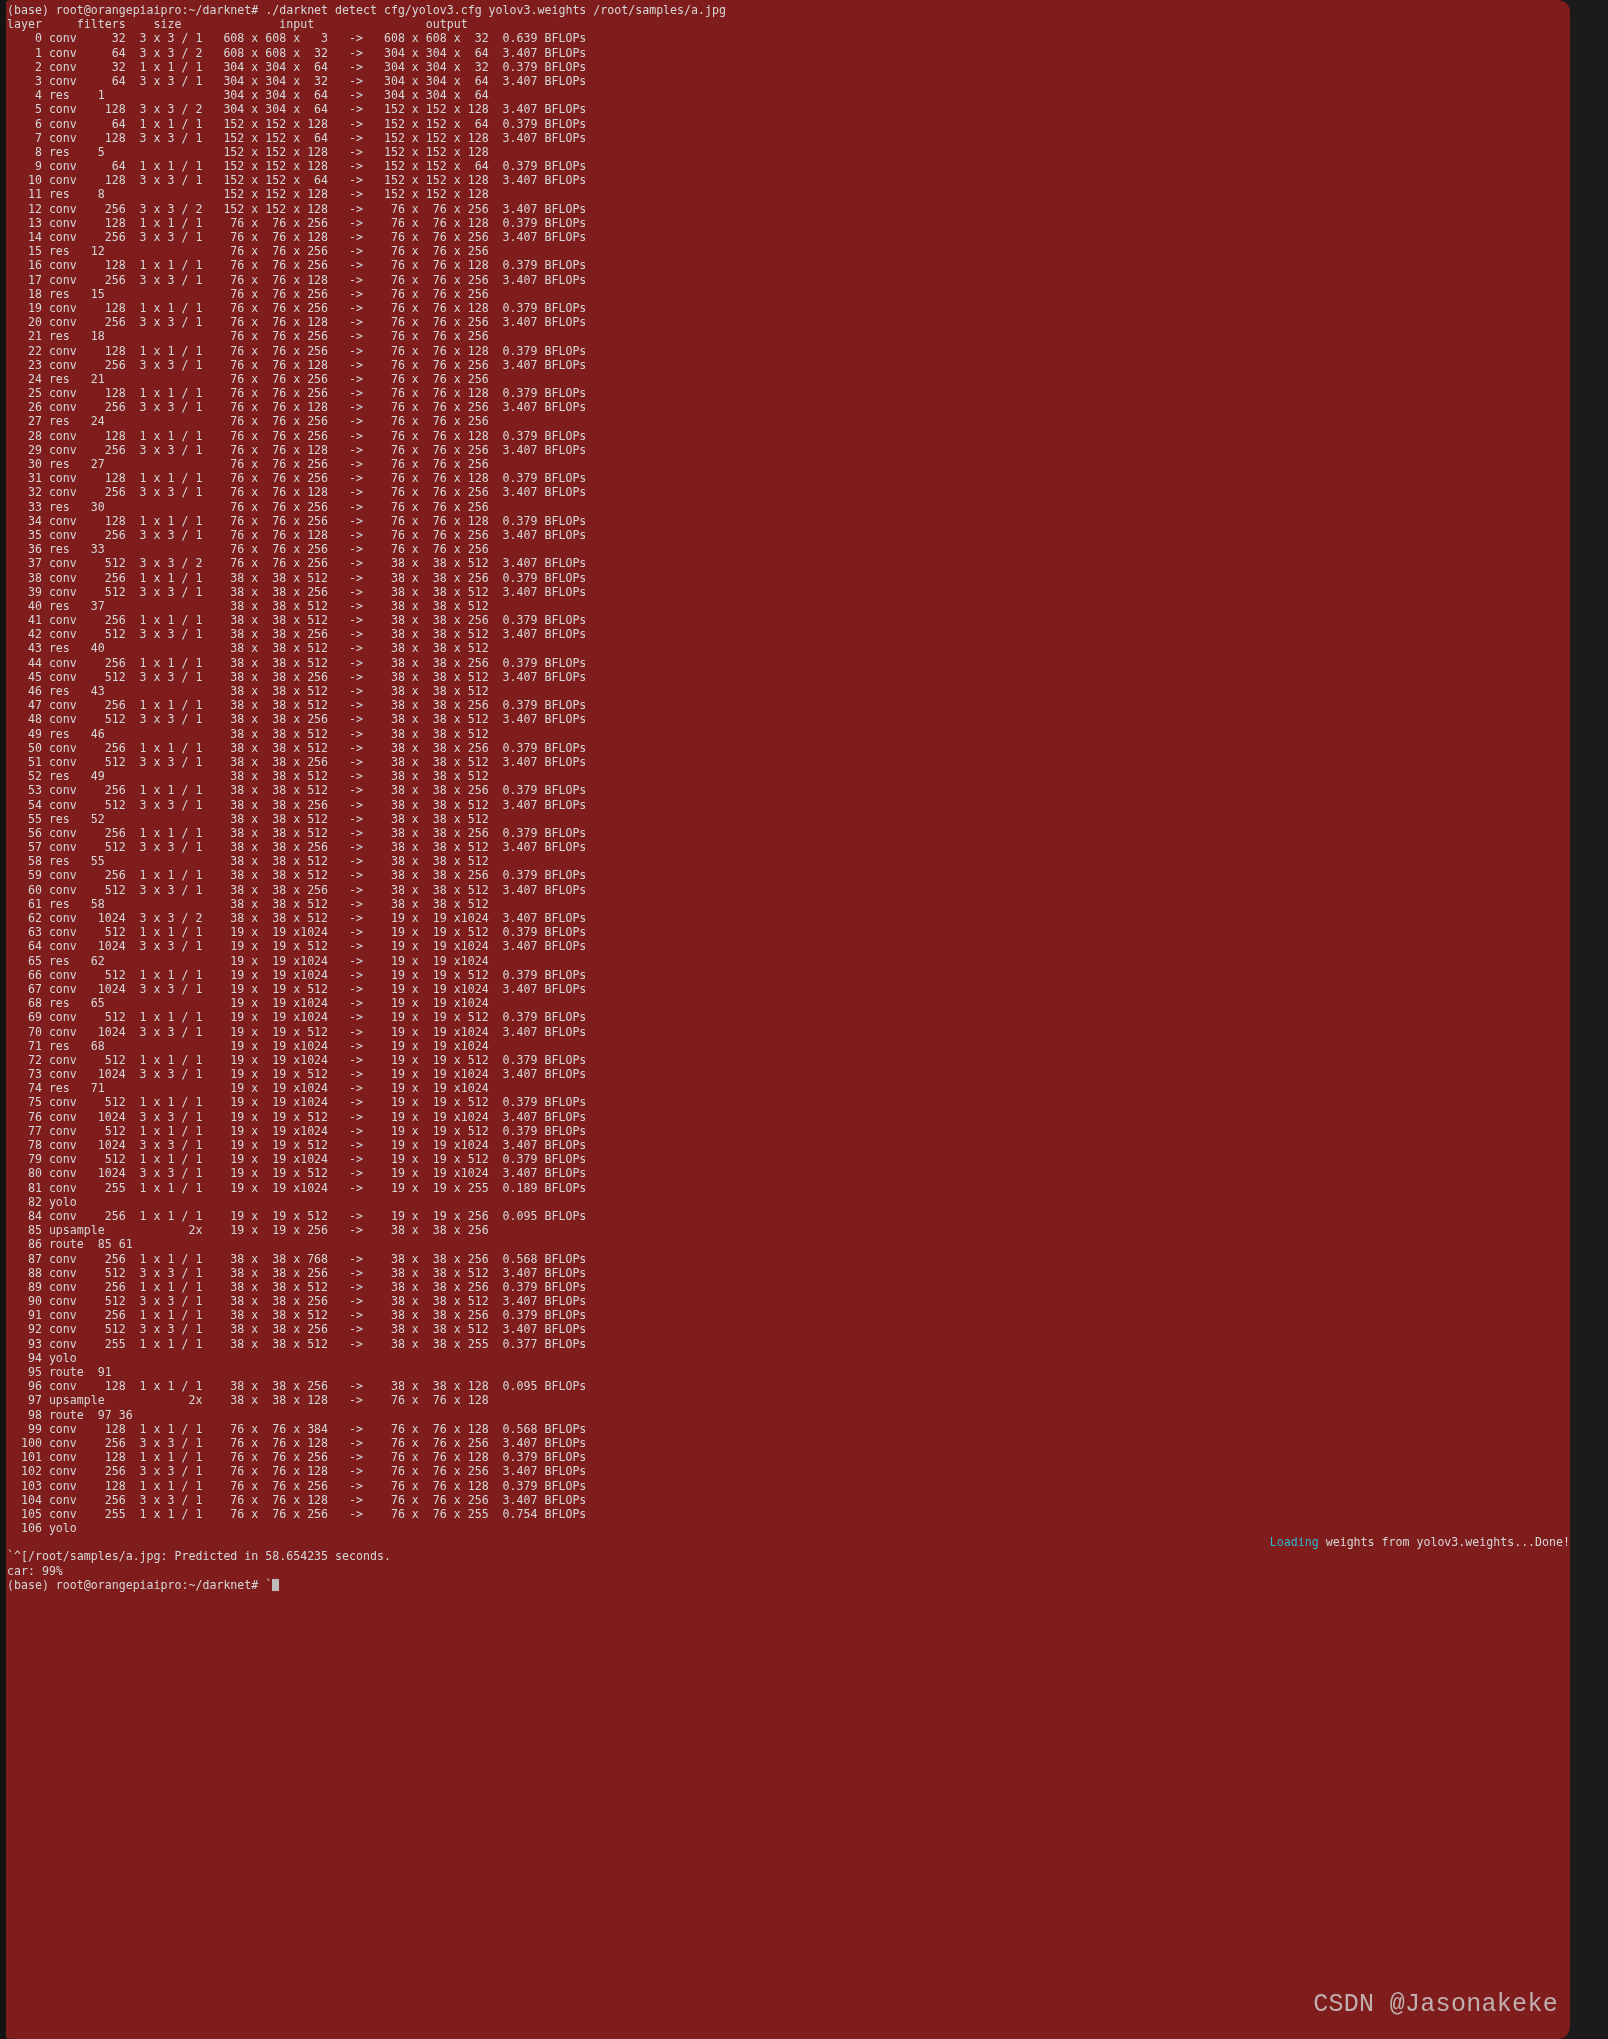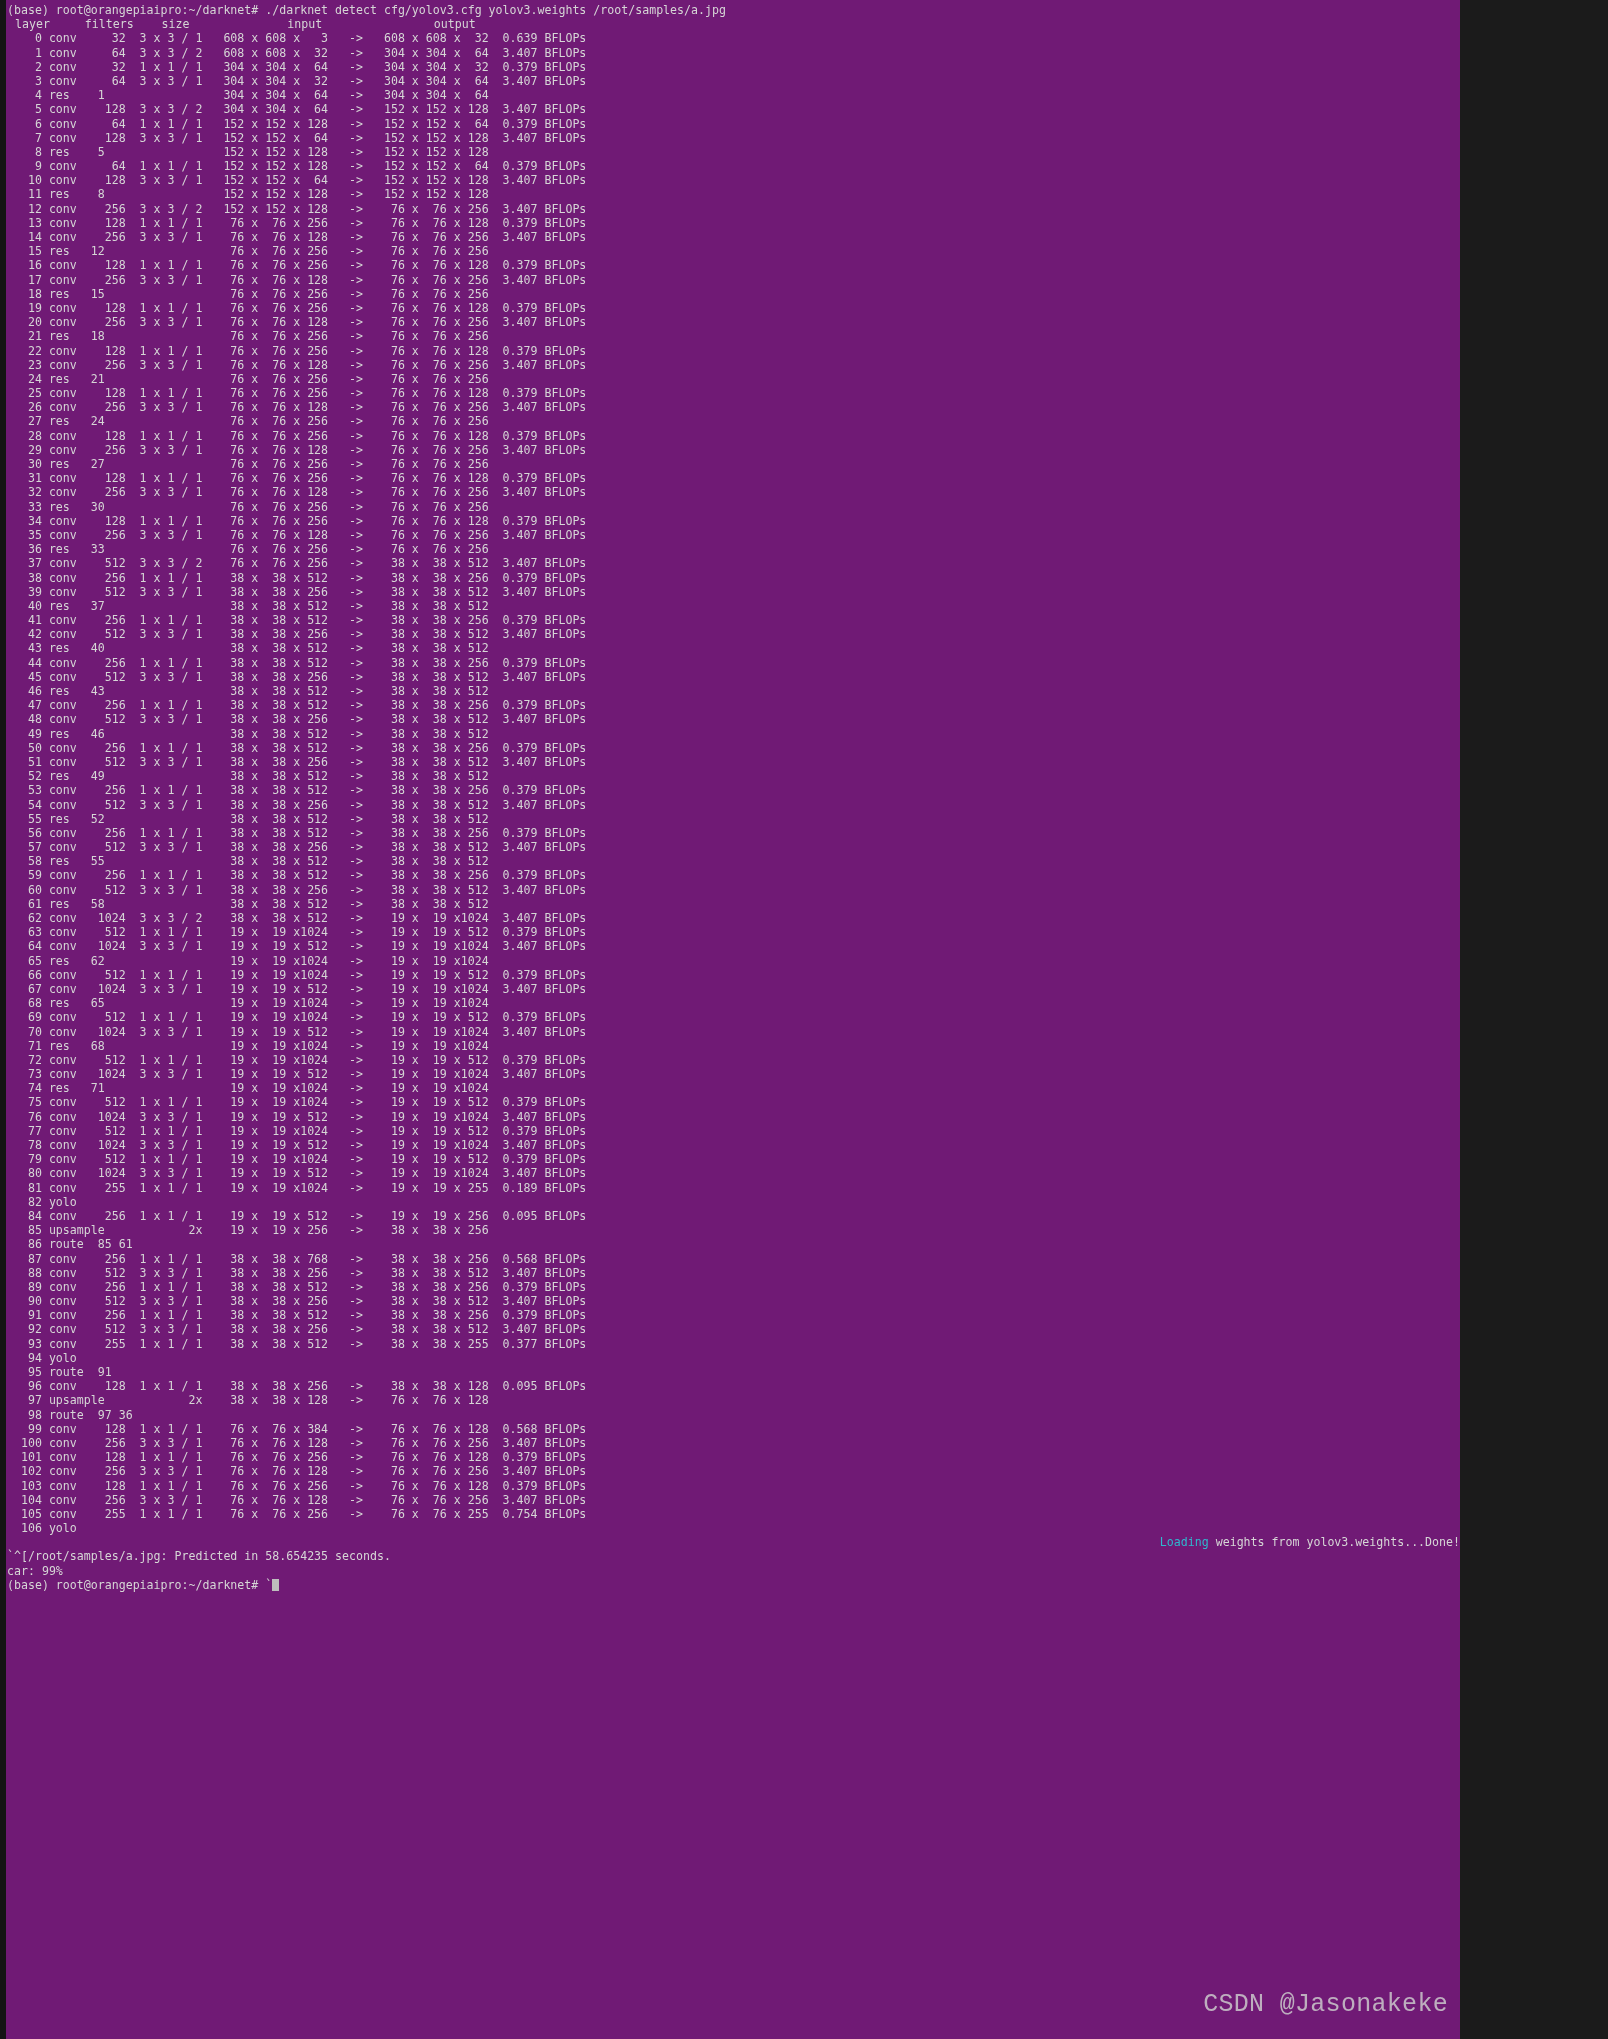--- a/index.html
+++ b/index.html
@@ -9,24 +9,25 @@
     background: #1b1b1b;
   }
   body {
     width: 1608px;
     height: 2039px;
     overflow: hidden;
     font-family: "DejaVu Sans Mono", "Liberation Mono", monospace;
   }
   #terminal {
     position: relative;
-    width: 1460px;
+    width: 1570px;
     height: 2039px;
-    background: #701a75;
+    background: #7f1d1d;
     box-sizing: border-box;
+    border-radius: 12px;
   }
   
   #left-gutter {
     position: absolute;
     left: 0; top: 0;
     width: 6px; height: 100%;
     background: #141414;
   }
   #screen {
     position: absolute;
@@ -40,21 +41,21 @@
   .line {
     font-size: 11.6px;
     line-height: 14.19px;
     height: 14.19px;
     white-space: pre;
     color: #d6d6d6;
     letter-spacing: 0px;
     font-family: "DejaVu Sans Mono", "Liberation Mono", monospace;
   }
   .line.cmd      { color: #d6d6d6; }
-  .line.header   { color: #d6d6d6; margin-left: 8px; }
+  .line.header   { color: #d6d6d6; }
   .line.layer    { color: #d6d6d6; }
   .line.loading  { color: #d6d6d6; text-align: right; }
   .line.loading .kw { color: #2fb8cf; }
   .line.predicted{ color: #d6d6d6; }
   .line.result   { color: #d6d6d6; }
   .line.prompt   { color: #d6d6d6; }
   .cursor {
     display: inline-block;
     width: 7px;
     height: 12px;

